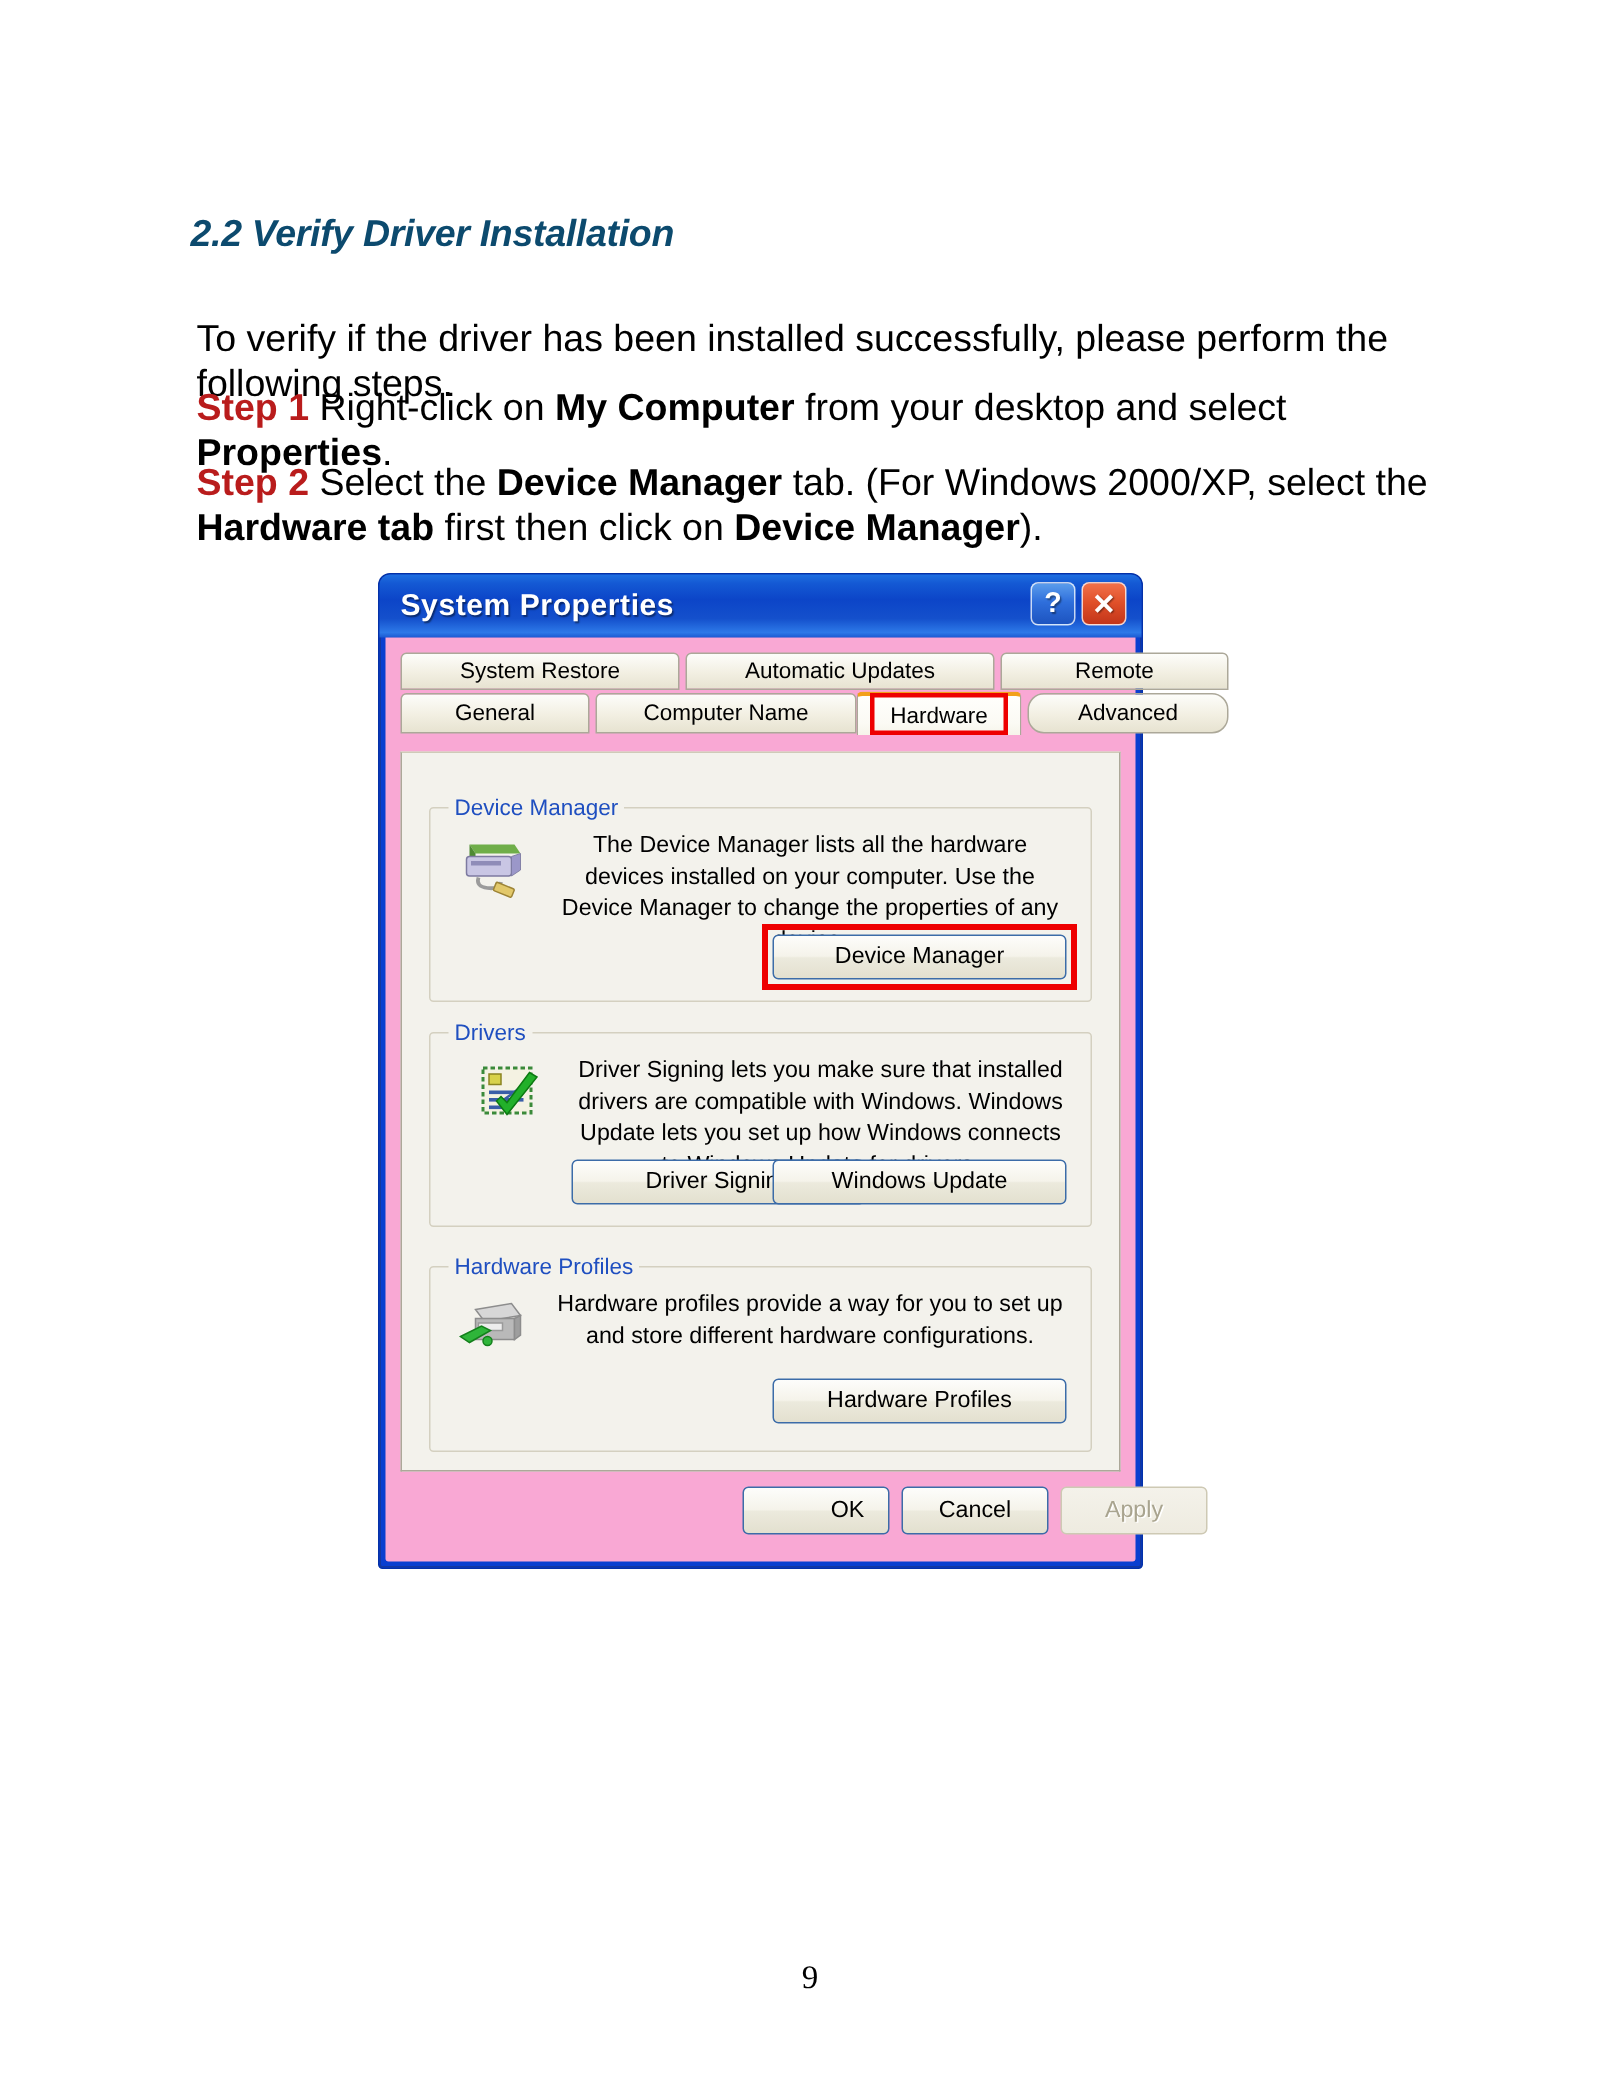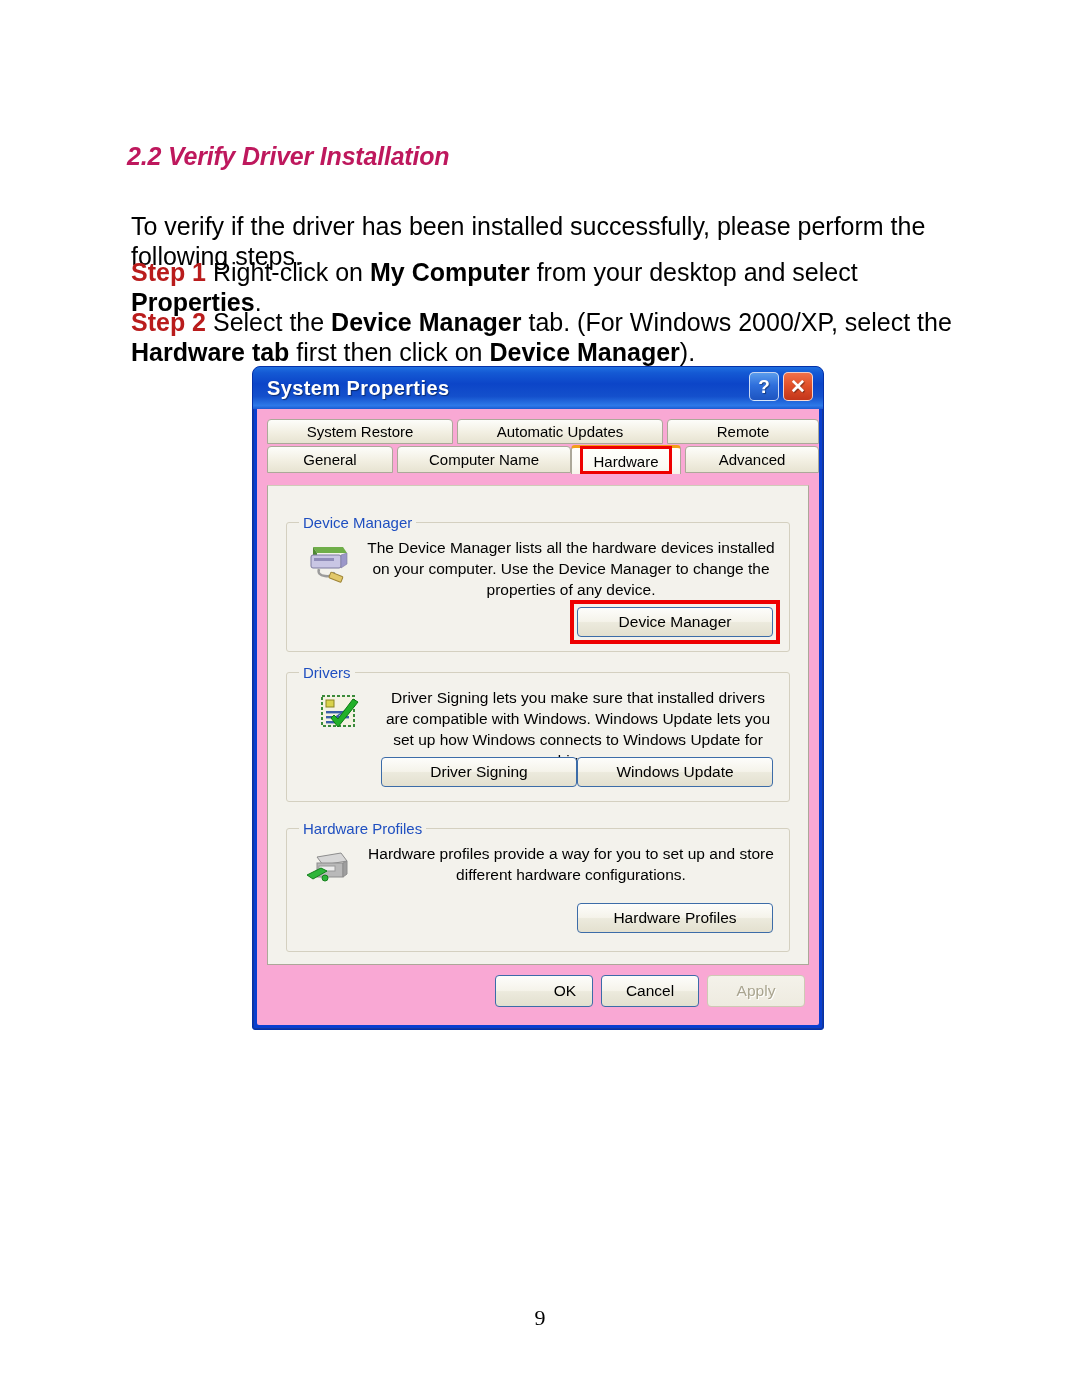--- a/index.html
+++ b/index.html
@@ -20,21 +20,21 @@
     position: absolute;
     left: 127px;
     top: 0;
     width: 830px;
   }
   .section-title {
     font-family: "Liberation Sans", sans-serif;
     font-style: italic;
     font-weight: bold;
     font-size: 25px;
-    color: #be185d;
+    color: #0c4a6e;
     margin: 0;
     position: absolute;
     top: 142px;
     left: 0;
     letter-spacing: -0.2px;
   }
   .para {
     position: absolute;
     font-size: 25px;
     color: #000;
@@ -49,22 +49,22 @@
   .step-label {
     color: #b91c1c;
     font-weight: bold;
   }
   .b { font-weight: bold; }
 
   
   .dialog {
     position: absolute;
     left: 252px;
-    top: 366px;
-    width: 572px;
+    top: 382px;
+    width: 510px;
     height: 664px;
     background: #0a3fd0;
     border: 1px solid #0431a8;
     border-radius: 8px 8px 3px 3px;
     box-sizing: border-box;
     box-shadow: 0 0 0 1px #15389e inset;
     font-size: 15px;
   }
   .titlebar {
     height: 42px;
@@ -300,21 +300,21 @@
   <div class="dialog-body">
 
     <div class="tabstrip">
       <div class="tab tab-row1" style="left:0px; width:186px;">System Restore</div>
       <div class="tab tab-row1" style="left:190px; width:206px;">Automatic Updates</div>
       <div class="tab tab-row1" style="left:400px; width:152px;">Remote</div>
 
       <div class="tab tab-row2" style="left:0px; width:126px;">General</div>
       <div class="tab tab-row2" style="left:130px; width:174px;">Computer Name</div>
       <div class="tab tab-row2 tab-selected" style="left:304px; width:110px;">Hardware</div>
-      <div class="tab tab-row2" style="left:418px; width:134px;">Advanced</div>
+      <div class="tab tab-row2" style="left:418px; width:134px;border-radius:11px;">Advanced</div>
 
       <div class="tab-highlight" style="left:313px; top:27px; width:92px; height:28px;"></div>
     </div>
 
     <div class="tabpanel">
 
       <div class="group group-dm">
         <div class="group-title">Device Manager</div>
         <div class="grp-inner">
           <div class="grp-icon">

